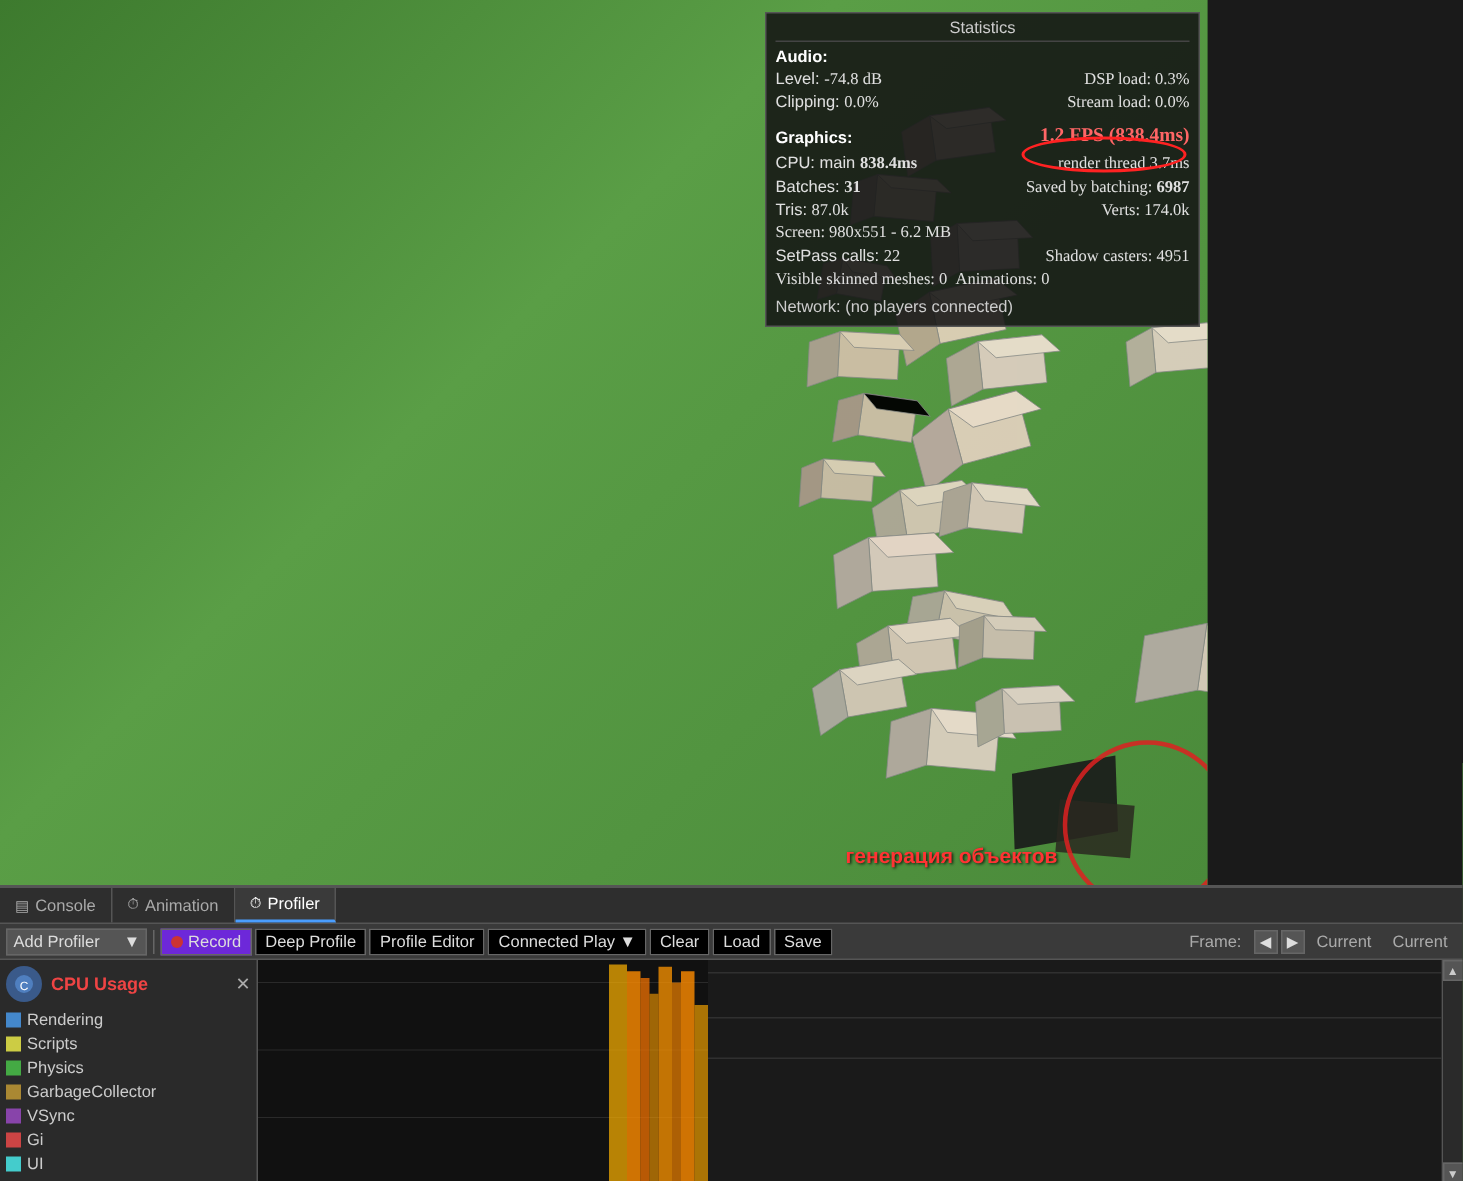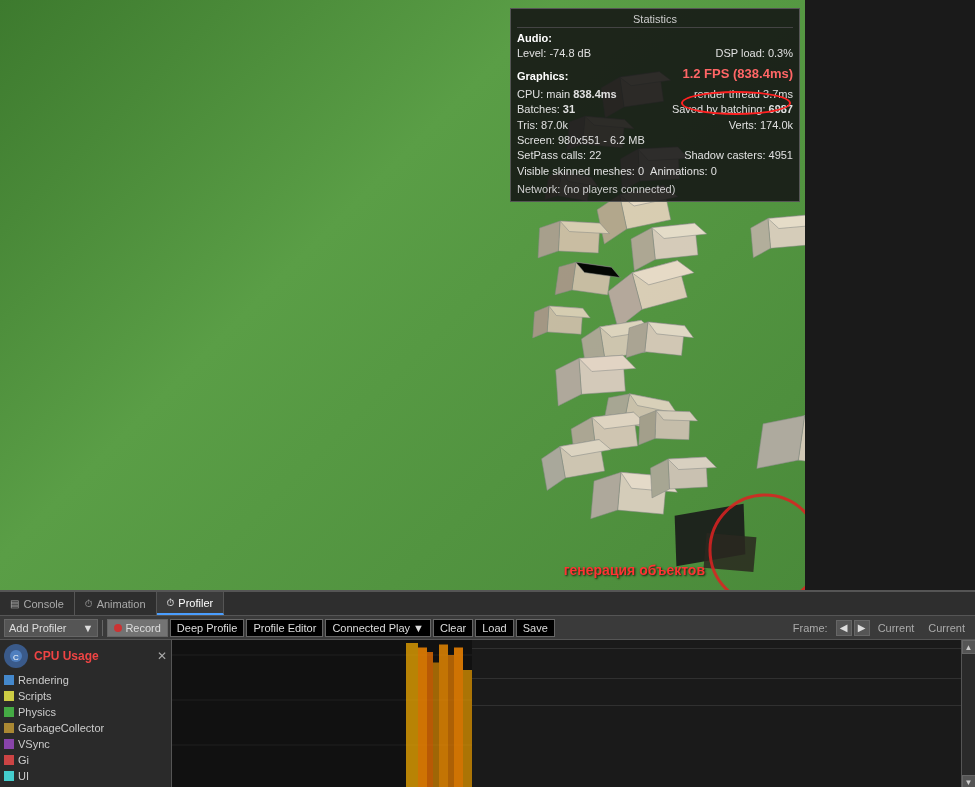--- a/index.html
+++ b/index.html
@@ -51,20 +51,21 @@
     }
 
     .stats-row {
       display: flex;
       justify-content: space-between;
       line-height: 1.4;
     }
 
     .stats-row span:last-child {
       text-align: right;
+      font-family: Liberation Serif, serif;
     }
 
     .stats-highlight {
       color: #ff6666;
       font-size: 13px;
       font-weight: bold;
     }
 
     .stats-bold {
       font-weight: bold;
@@ -182,21 +183,21 @@
       border: 1px solid #666;
       color: #ddd;
       font-size: 11px;
       padding: 1px 6px;
       height: 18px;
       cursor: pointer;
       gap: 3px;
     }
 
     .toolbar-btn.record-btn {
-      background: #737373;
+      background: #6d28d9;
     }
 
     .record-dot {
       width: 8px;
       height: 8px;
       background: #cc3333;
       border-radius: 50%;
       display: inline-block;
     }
 
@@ -501,20 +502,24 @@
   <div style="position:absolute; bottom:20px; right:50px; width:50px; height:35px; background:#2a2820; transform: rotate(5deg); opacity:0.85;"></div>
 
   <div id="stats-panel">
     <div class="stats-title">Statistics</div>
 
     <div class="stats-section-header">Audio:</div>
     <div class="stats-row">
       <span><span>Level:</span> <span>-74.8 dB</span></span>
       <span><span>DSP load:</span> <span>0.3%</span></span>
     </div>
+    <div class="stats-row">
+      <span><span>Clipping:</span> <span>0.0%</span></span>
+      <span><span>Stream load:</span> <span>0.0%</span></span>
+    </div>
 
     <div class="stats-row" style="margin-top:4px;">
       <span class="stats-section-header">Graphics:</span>
       <span class="stats-highlight">1.2 FPS (838.4ms)</span>
     </div>
 
     <div class="red-circle-fps"></div>
 
     <div class="stats-row">
       <span>CPU: main <span class="stats-bold">838.4ms</span></span>

